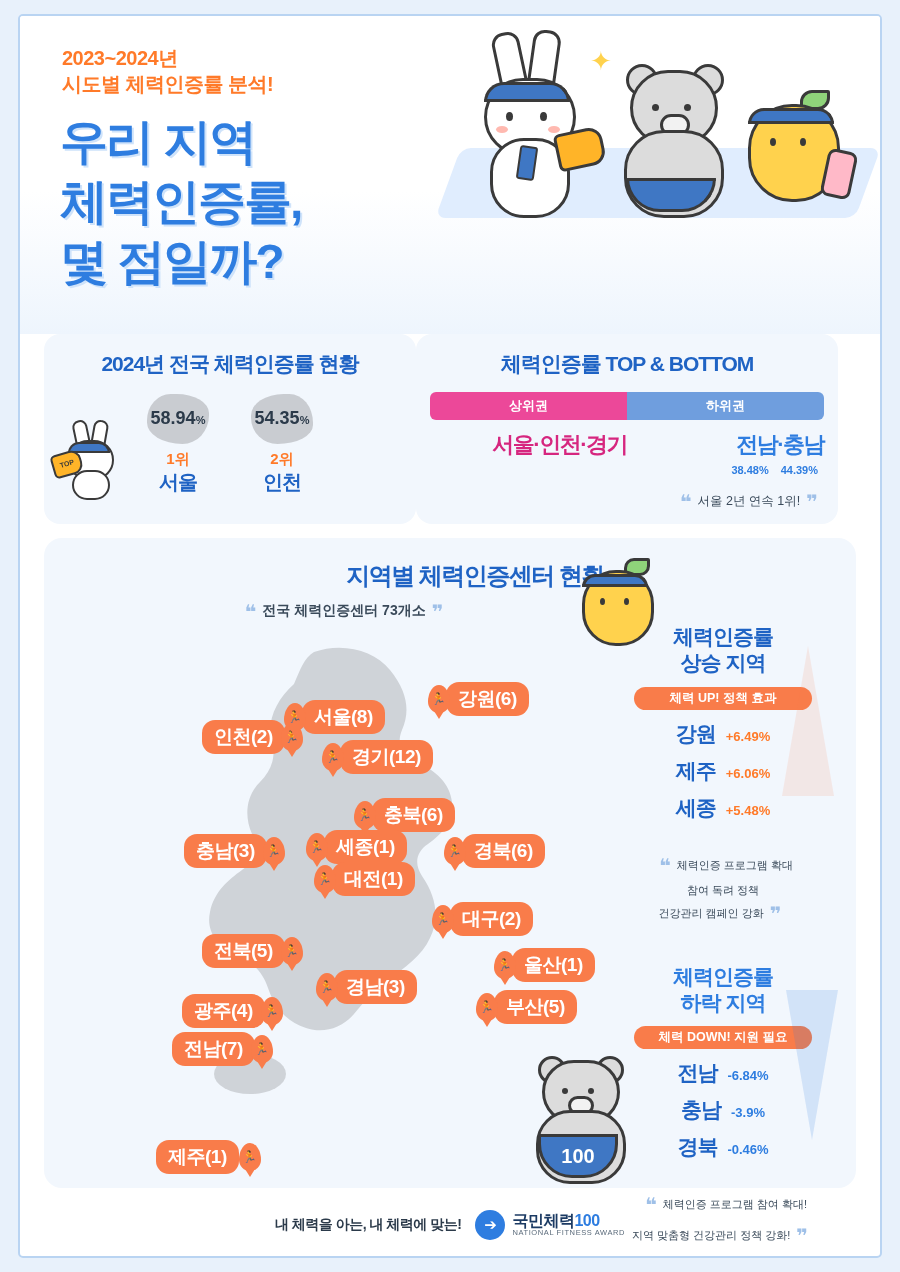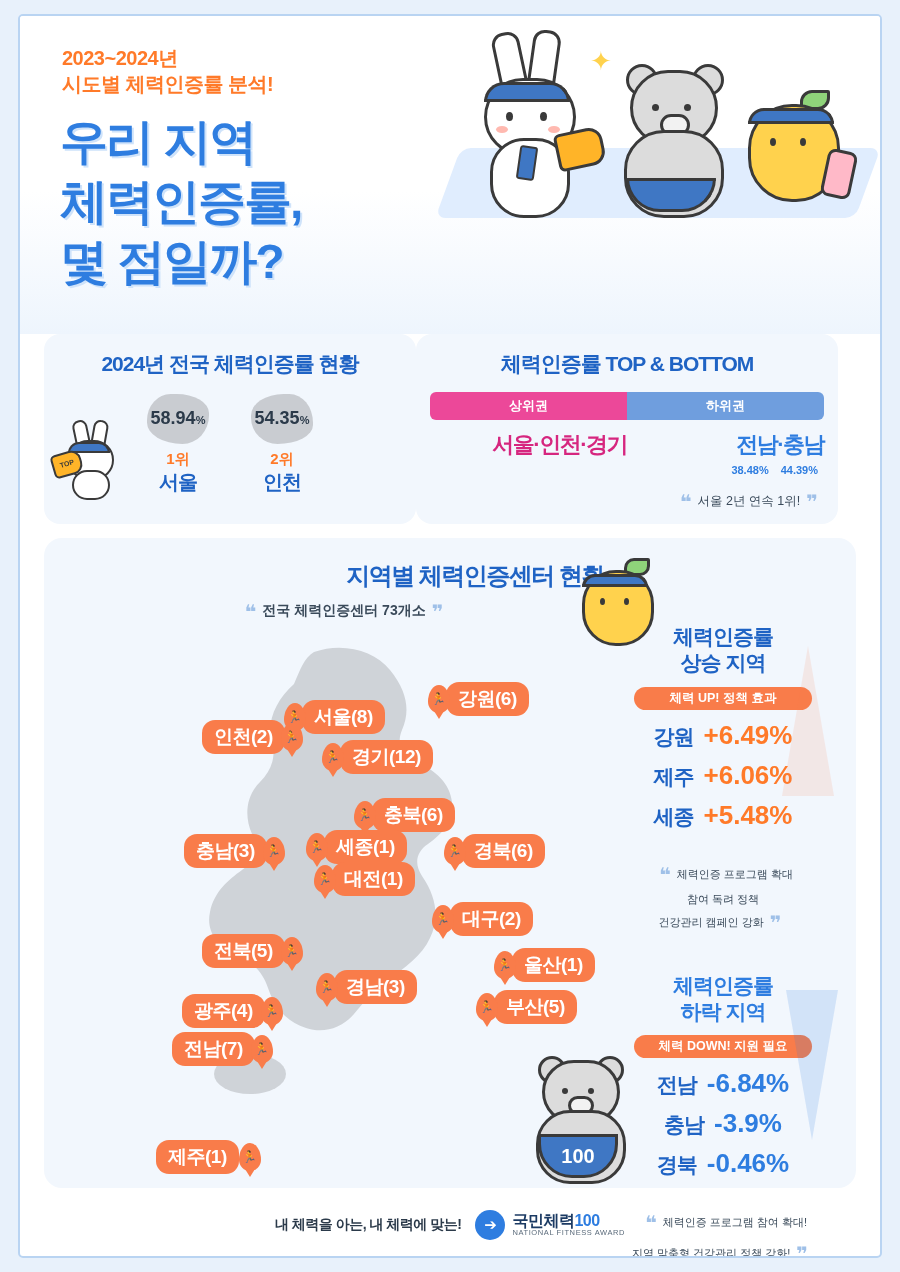--- a/index.html
+++ b/index.html
@@ -140,21 +140,21 @@
   
   .right-col{position:absolute;right:18px;top:22px;width:230px;}
   .rc-title{text-align:center;color:#1f63c4;font-size:21px;font-weight:bold;line-height:1.25;letter-spacing:-1px;white-space:pre-line;}
   .rc-title.down{color:#2e7de0;}
   .rc-badge{margin:10px auto 0 auto;width:178px;background:#f97c4a;color:#fff;font-weight:bold;font-size:12.5px;text-align:center;border-radius:12px;padding:3px 0;}
   .rc-badge.down{background:#f97c4a;}
   .rc-list{margin-top:10px;}
   .rc-item{display:flex;justify-content:center;align-items:baseline;gap:10px;margin-top:9px;}
   .rc-region{font-size:21px;font-weight:bold;color:#1f63c4;letter-spacing:-1px;}
   .rc-region.down{color:#1f63c4;}
-  .rc-val{font-size:26px;font-weight:bold;color:#ff7a29;}
+  .rc-val{font-size:13px;font-weight:bold;color:#ff7a29;}
   .rc-val.down{color:#2e7de0;}
   .rc-quote{margin-top:12px;text-align:center;font-size:11px;color:#3a4a5a;line-height:1.55;white-space:pre-line;}
   .arrow-up{position:absolute;right:4px;top:86px;width:0;height:0;border-left:26px solid transparent;border-right:26px solid transparent;border-bottom:150px solid rgba(249,124,74,.13);}
   .arrow-dn{position:absolute;right:0px;top:430px;width:0;height:0;border-left:26px solid transparent;border-right:26px solid transparent;border-top:150px solid rgba(46,125,224,.16);}
   .lemon2{position:absolute;right:172px;top:-6px;width:92px;height:96px;}
   .lemon2 .lb{position:absolute;left:8px;top:16px;width:66px;height:70px;background:#ffd24d;border:3px solid #3a3a3a;border-radius:34px;}
   .lemon2 .lf{position:absolute;left:50px;top:4px;width:20px;height:12px;background:#8fd37a;border:3px solid #3a3a3a;border-radius:10px 2px 10px 2px;}
   .lemon2 .lbd{position:absolute;left:8px;top:20px;width:66px;height:13px;background:#3f77c4;border:3px solid #3a3a3a;border-radius:32px 32px 0 0;box-sizing:border-box;}
   .lemon2 .le{position:absolute;width:5px;height:7px;background:#3a3a3a;border-radius:50%;top:44px;}
   .lemon2 .le.l{left:26px;} .lemon2 .le.r{left:50px;}

